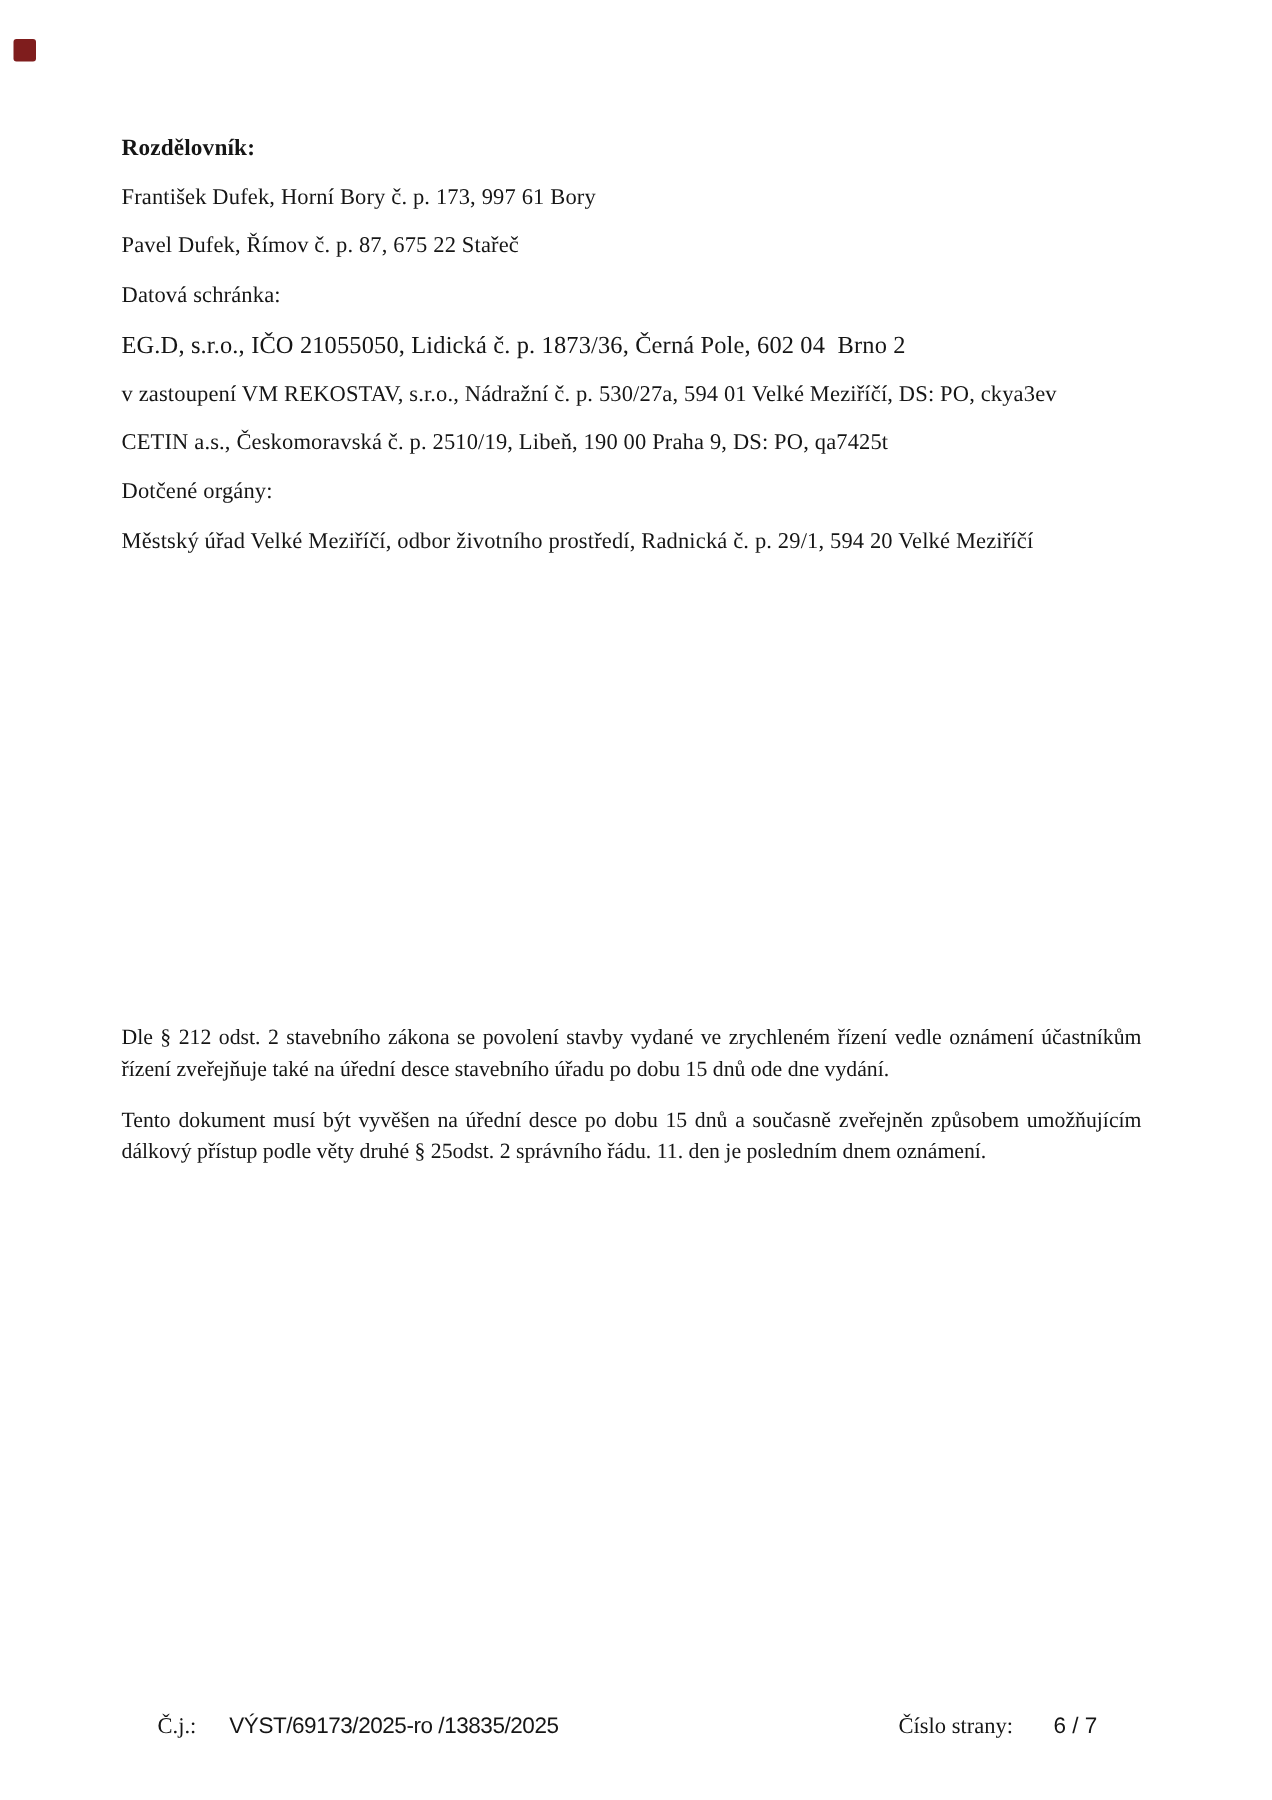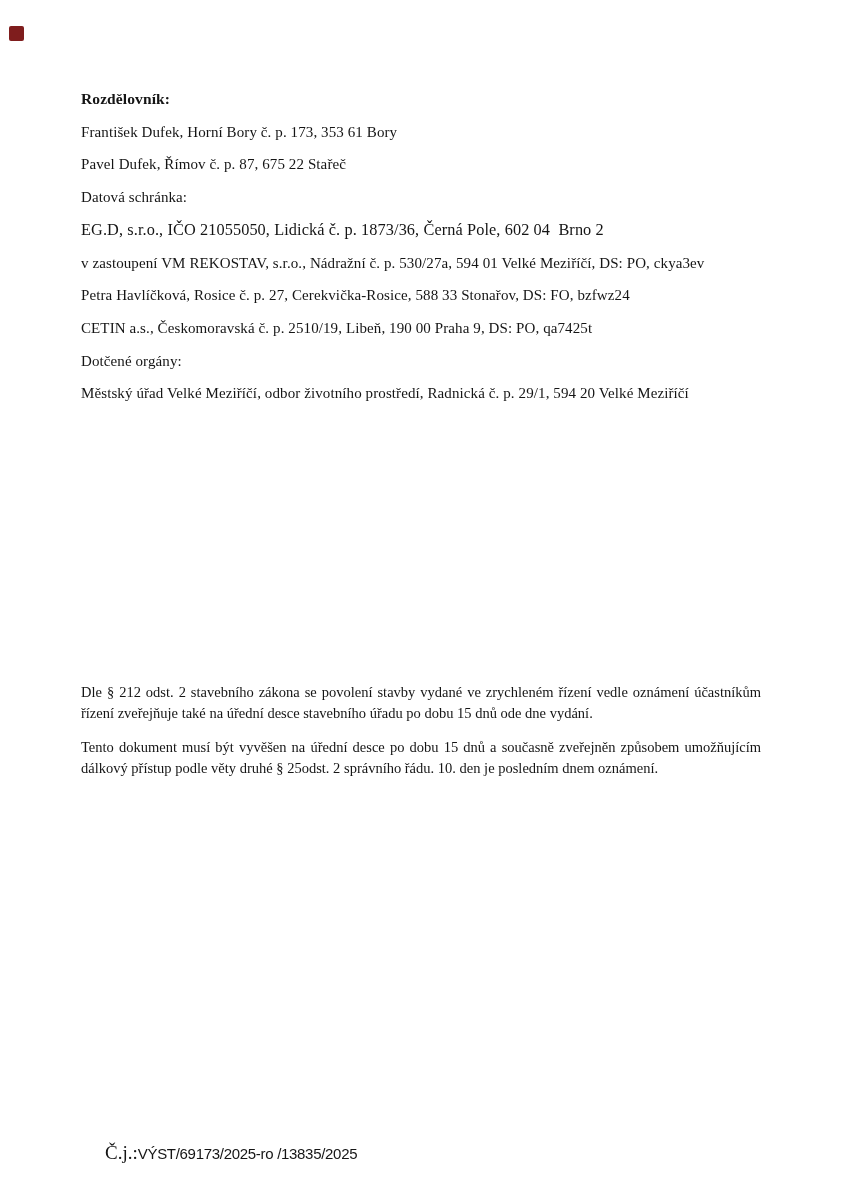--- a/index.html
+++ b/index.html
@@ -39,52 +39,54 @@
   .paragraphs p {
     font-size: 14.5px;
     line-height: 21px;
   }
   .paragraphs p + p { margin-top: 13px; }
   .paragraphs b { font-weight: normal; }
 
   .footer { position: absolute; left: 0; top: 1124px; width: 848px; height: 30px; }
   .footer-left  { position: absolute; left: 81px;  top: 0; white-space: pre; }
   .footer-right { position: absolute; left: 575px; top: 0; white-space: pre; }
-  .footer .serif { font-size: 19px; }
+  .footer .serif { font-size: 15px; }
   .footer .sans  {
     font-family: "Liberation Sans", "DejaVu Sans", sans-serif;
     font-size: 15px; letter-spacing: -0.3px;
   }
-  .footer-left  .sans { margin-left: 0; }
+  .footer-left  .sans { margin-left: 22px; }
   .footer-right .sans { margin-left: 27px; letter-spacing: 0; }
 </style>
 </head>
 <body>
 
 <div class="page">
 
   <div class="corner-marker"></div>
 
   <div class="recipients">
     <div class="line bold">Rozdělovník:</div>
-    <div class="line">František Dufek, Horní Bory č. p. 173, 353 61 Bory</div>
+    <div class="line">František Dufek, Horní Bory č. p. 173, 997 61 Bory</div>
     <div class="line">Pavel Dufek, Římov č. p. 87, 675 22 Stařeč</div>
     <div class="line">Datová schránka:</div>
     <div class="line large">EG.D, s.r.o., IČO 21055050, Lidická č. p. 1873/36, Černá Pole, 602 04  Brno 2</div>
     <div class="line small">v zastoupení VM REKOSTAV, s.r.o., Nádražní č. p. 530/27a, 594 01 Velké Meziříčí, DS: PO, ckya3ev</div>
-    <div class="line small">Petra Havlíčková, Rosice č. p. 27, Cerekvička-Rosice, 588 33 Stonařov, DS: FO, bzfwz24</div>
     <div class="line">CETIN a.s., Českomoravská č. p. 2510/19, Libeň, 190 00 Praha 9, DS: PO, qa7425t</div>
     <div class="line">Dotčené orgány:</div>
     <div class="line small">Městský úřad Velké Meziříčí, odbor životního prostředí, Radnická č. p. 29/1, 594 20 Velké Meziříčí</div>
   </div>
 
   <div class="paragraphs">
     <p><span>Dle § 212 odst. 2 stavebního zákona se povolení stavby vydané ve zrychleném řízení vedle oznámení účastníkům řízení zveřejňuje také na úřední desce stavebního úřadu po dobu </span><b>15 dnů</b><span> ode dne vydání.</span></p>
-    <p><span>Tento dokument musí být vyvěšen na úřední desce po dobu </span><b>15 dnů</b><span> a současně zveřejněn způsobem umožňujícím dálkový přístup podle věty druhé § 25odst. 2 správního řádu. 10. den je posledním dnem oznámení.</span></p>
+    <p><span>Tento dokument musí být vyvěšen na úřední desce po dobu </span><b>15 dnů</b><span> a současně zveřejněn způsobem umožňujícím dálkový přístup podle věty druhé § 25odst. 2 správního řádu. 11. den je posledním dnem oznámení.</span></p>
   </div>
 
   <div class="footer">
     <div class="footer-left">
       <span class="serif">Č.j.:</span><span class="sans">VÝST/69173/2025-ro /13835/2025</span>
     </div>
+    <div class="footer-right">
+      <span class="serif">Číslo strany:</span><span class="sans">6 / 7</span>
+    </div>
   </div>
 
 </div>
 
 </body></html>

